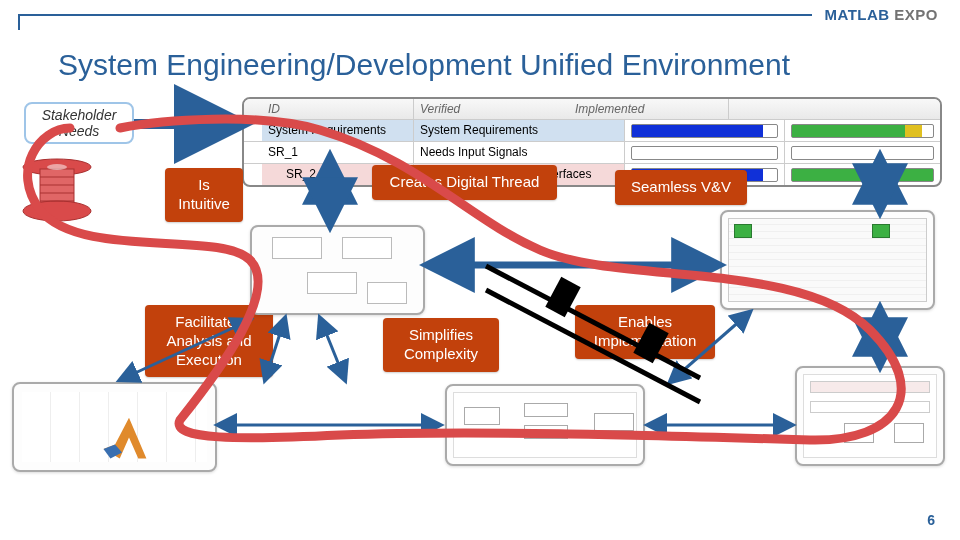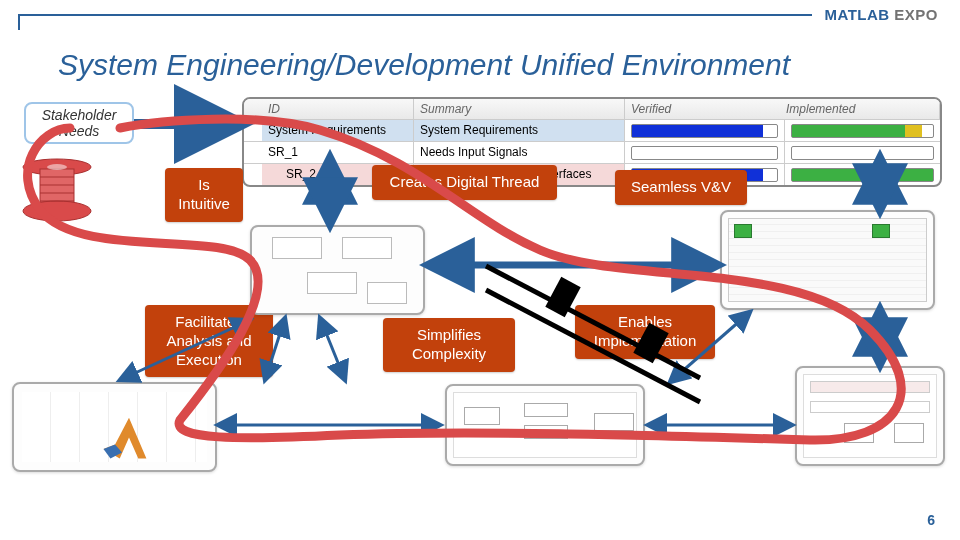--- a/index.html
+++ b/index.html
@@ -4,31 +4,31 @@
 <style>
   * { box-sizing: border-box; margin: 0; padding: 0; }
   html, body { width: 960px; height: 540px; font-family: Arial, sans-serif; background: #fff; overflow: hidden; }
   .slide { position: relative; width: 960px; height: 540px; }
   .topbar { position: absolute; top: 14px; left: 18px; right: 18px; height: 2px; }
   .topbar::before { content: ""; position: absolute; left: 0; top: 0; width: 14px; height: 14px; border-left: 2px solid #2a6099; border-top: 2px solid #2a6099; }
   .topbar::after { content: ""; position: absolute; left: 14px; right: 130px; top: 0; height: 0; border-top: 2px solid #2a6099; }
   .brand { position: absolute; right: 22px; top: 6px; font-weight: bold; font-size: 15px; letter-spacing: 0.5px; }
   .brand .m { color: #2a6099; }
   .brand .e { color: #737373; }
-  .title { position: absolute; left: 58px; top: 48px; font-size: 30px; font-weight: 400; color: #2a6099; font-style: italic; }
+  .title { position: absolute; left: 58px; top: 48px; font-size: 30px; font-weight: 400; color: #2a6099; }
   .pagenum { position: absolute; right: 25px; bottom: 12px; color: #2a6099; font-size: 14px; font-weight: bold; }
 
   .stakeholder { position: absolute; left: 24px; top: 102px; width: 110px; height: 42px; border: 2px solid #9fc5e8; border-radius: 8px; background: #fff; display: flex; align-items: center; justify-content: center; text-align: center; font-style: italic; font-size: 14px; color: #333; }
 
   .callout { position: absolute; background: #c2410c; color: #fff; font-size: 15px; text-align: center; border-radius: 4px; padding: 8px 10px; line-height: 1.25; box-shadow: 0 1px 2px rgba(0,0,0,0.2); }
   .callout.c1 { left: 165px; top: 168px; width: 78px; }
   .callout.c2 { left: 372px; top: 165px; width: 185px; }
   .callout.c3 { left: 615px; top: 170px; width: 132px; }
   .callout.c4 { left: 145px; top: 305px; width: 128px; }
-  .callout.c5 { left: 383px; top: 318px; width: 132px; }
+  .callout.c5 { left: 383px; top: 318px; width: 116px; }
   .callout.c6 { left: 575px; top: 305px; width: 140px; }
 
   
   .reqtable { position: absolute; left: 242px; top: 97px; width: 700px; border: 2px solid #888; border-radius: 8px; background: #fff; overflow: hidden; font-size: 12px; }
   .reqtable .hrow { display: flex; background: linear-gradient(#f8f8f8,#e9e9e9); color: #666; font-style: italic; }
   .reqtable .drow { display: flex; border-top: 1px solid #ccc; }
   .reqtable .cell { padding: 3px 6px; border-right: 1px solid #ccc; }
   .reqtable .c-id { width: 152px; margin-left: 18px; }
   .reqtable .c-sum { flex: 1; }
   .reqtable .c-imp { width: 160px; }
@@ -94,21 +94,20 @@
       <line x1="22" y1="22" x2="56" y2="22" stroke="#a93030" stroke-width="1"></line>
       <line x1="22" y1="30" x2="56" y2="30" stroke="#a93030" stroke-width="1"></line>
       <line x1="22" y1="38" x2="56" y2="38" stroke="#a93030" stroke-width="1"></line>
       <line x1="22" y1="46" x2="56" y2="46" stroke="#a93030" stroke-width="1"></line>
     </svg>
   </div>
 
   <div class="reqtable">
     <div class="hrow">
       <div class="cell c-id">ID</div>
-      <div class="cell c-sum">Summary</div>
       <div class="cell c-ver">Verified</div>
       <div class="cell c-imp">Implemented</div>
     </div>
     <div id="req-rows">
         <div class="drow">
           <div class="cell c-id highlight1">System Requirements</div>
           <div class="cell c-sum highlight1">System Requirements</div>
           <div class="cell c-imp">
             <div class="bar">
               <div class="fill blue" style="width:90%"></div>

